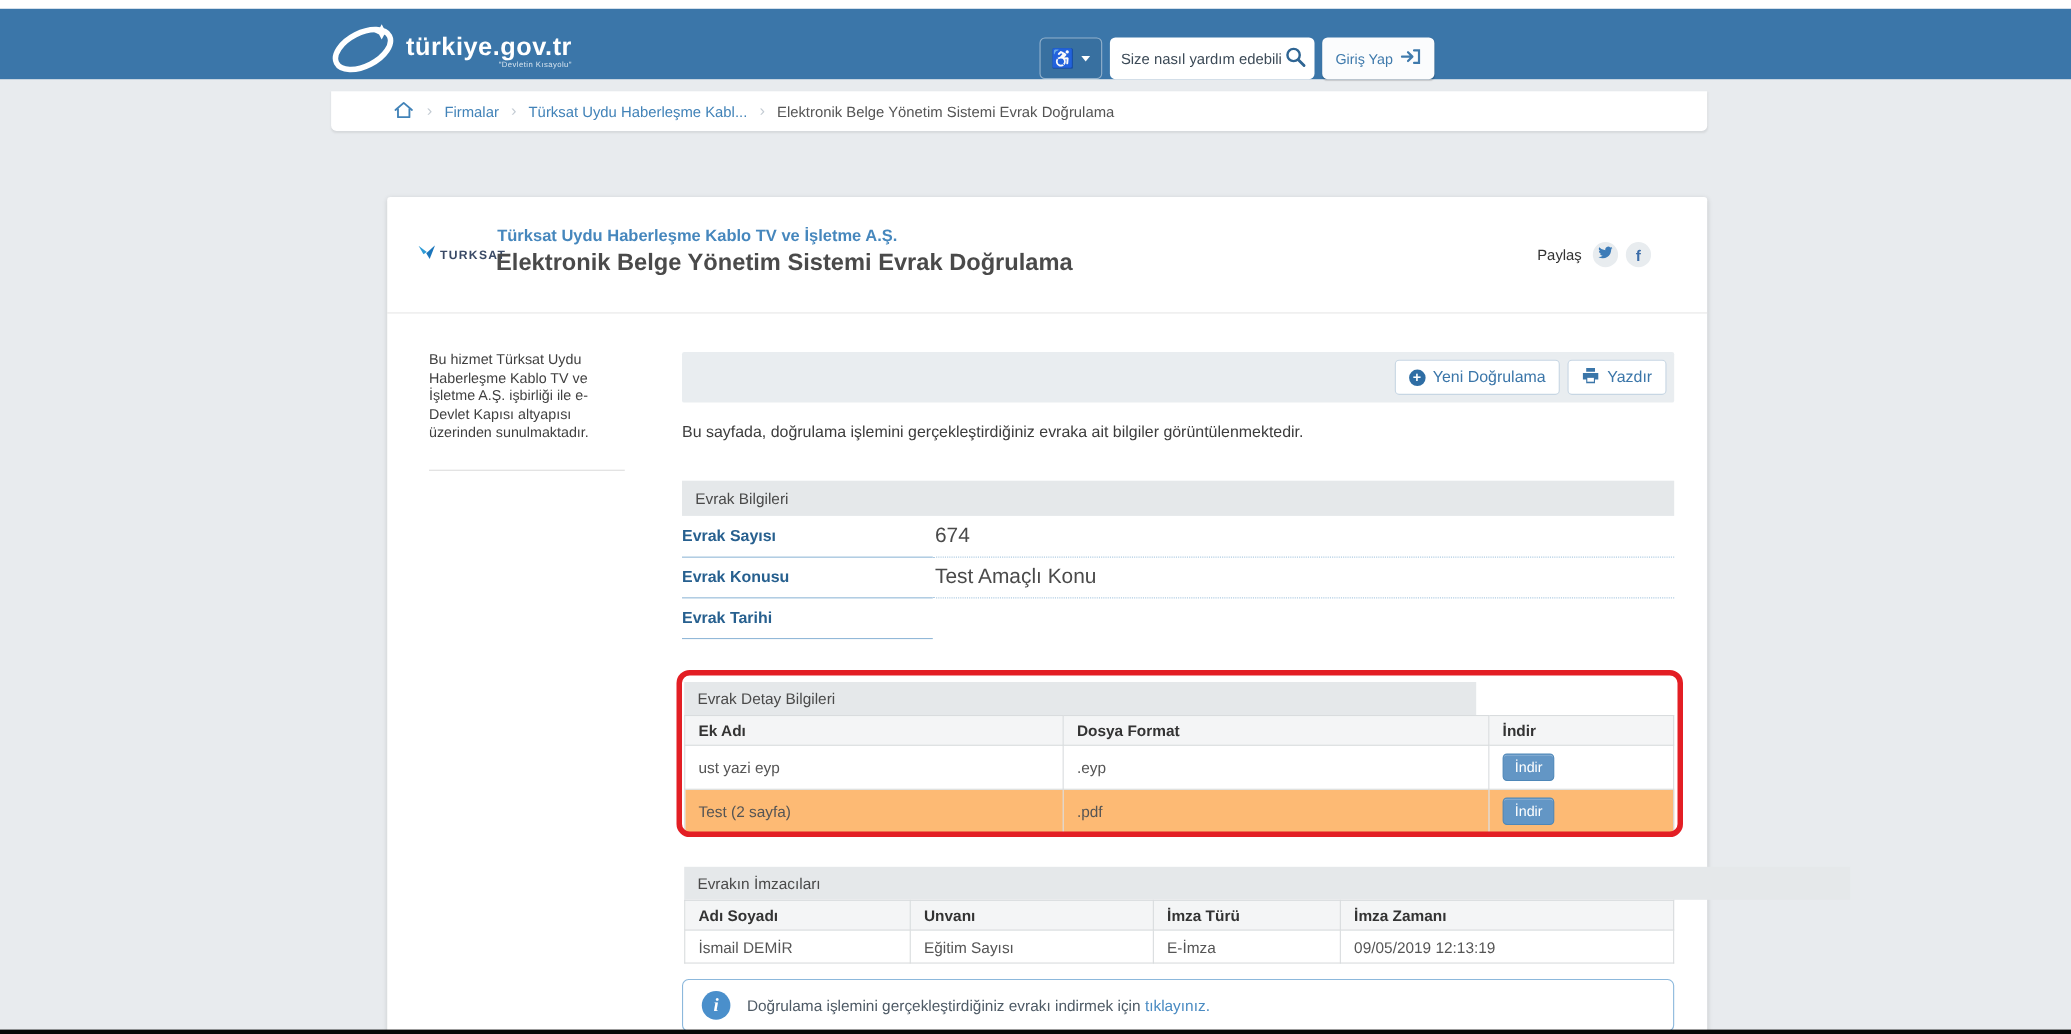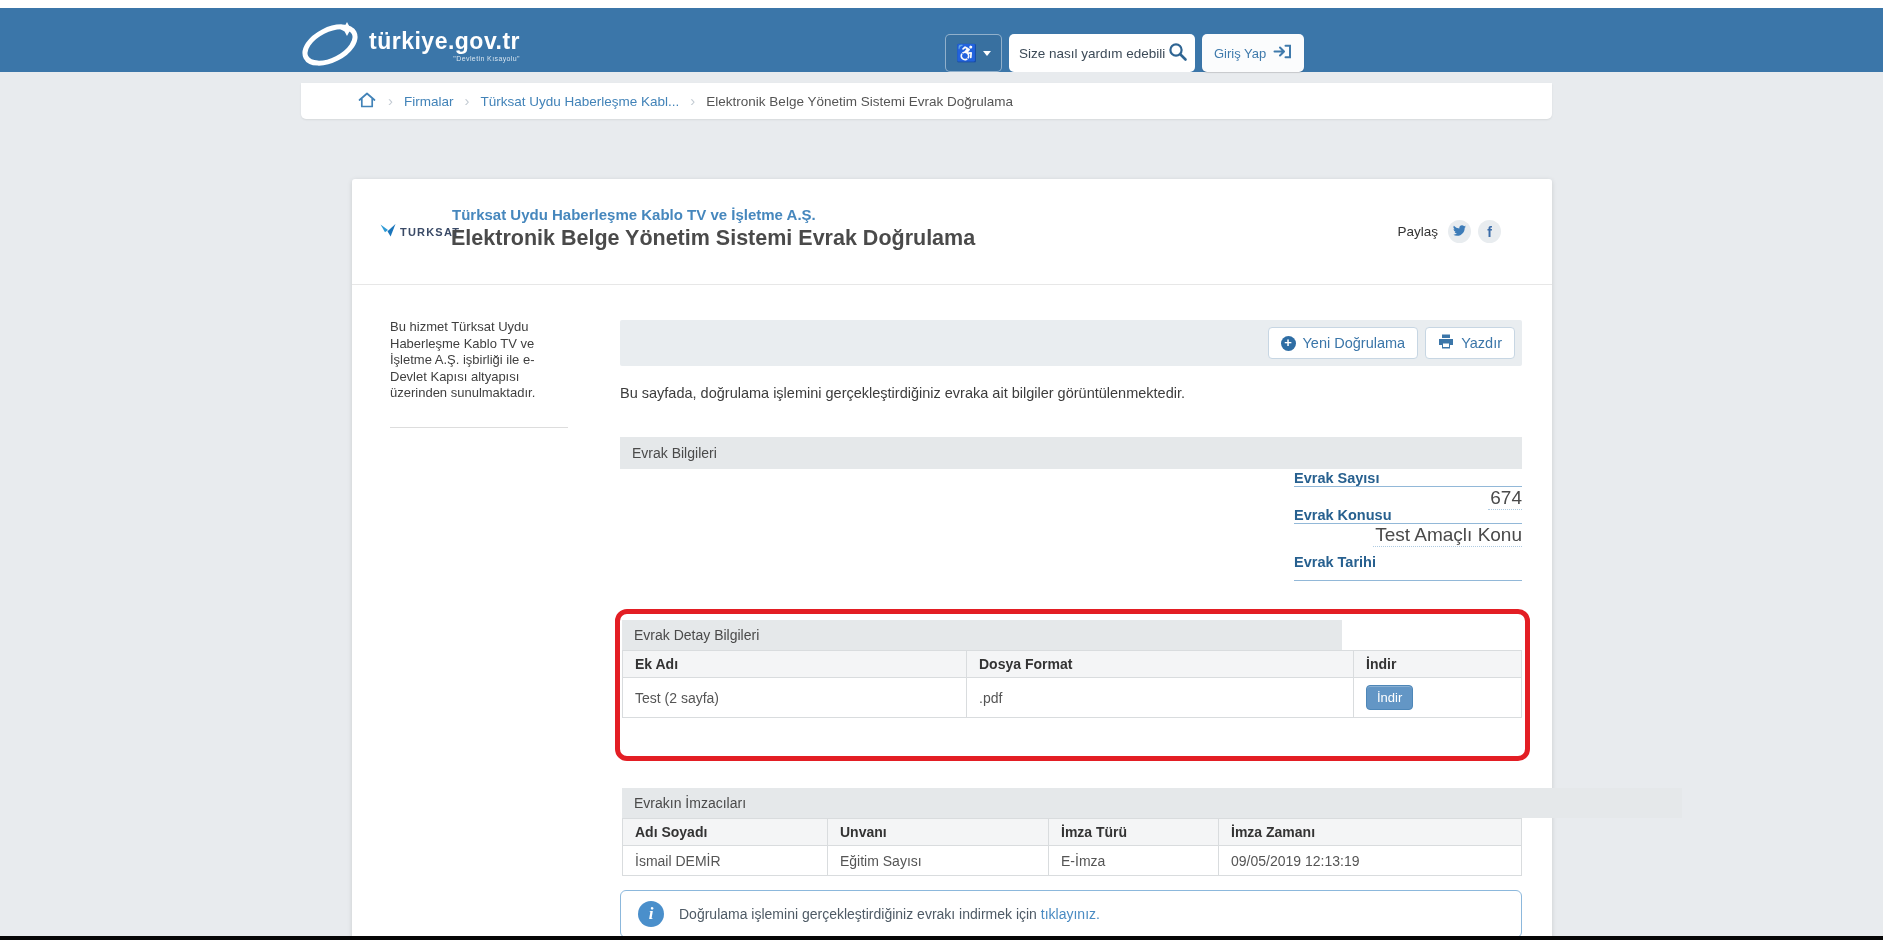--- a/index.html
+++ b/index.html
@@ -77,41 +77,41 @@
   .plus-badge {
     width:15px; height:15px; border-radius:50%; background:#2E6DA4; color:#fff; font-size:13px;
     font-weight:bold; display:flex; align-items:center; justify-content:center; line-height:1; padding-bottom:1px;
   }
   .intro-text { position:absolute; left:620px; top:385px; font-size:14.5px; color:#3C3C3C; }
   .section-bar {
     background:#E5E8EA; color:#4A4A4A; font-size:14px; display:flex; align-items:center; padding:0 12px;
   }
   .sec-info  { position:absolute; left:620px; top:437px; width:902px; height:32px; }
   .fields { position:absolute; left:620px; top:470px; width:902px; }
-  .field-row { display:flex; height:37px; align-items:flex-end;flex-direction:column; }
+  .field-row { display:flex; height:37px; align-items:center; }
   .field-label {
     width:228px; height:100%; display:flex; align-items:center; font-size:14.5px; font-weight:bold;
     color:#27608F; border-bottom:1px solid #92B8D8;
   }
   .field-value {
     flex:1; height:100%; display:flex; align-items:center; font-size:19px; color:#4A4A4A;
     border-bottom:1px dotted #AECBE2; padding-left:2px;
   }
   
   .sec-detail  { position:absolute; left:622px; top:620px; width:720px; height:30px; }
   .sec-signers { position:absolute; left:622px; top:788px; width:1060px; height:30px; }
   table.dtbl { border-collapse:collapse; background:#fff; table-layout:fixed; }
   .tbl-detail  { position:absolute; left:622px; top:650px; width:900px;padding-left:28px; }
   .tbl-signers { position:absolute; left:622px; top:818px; width:900px; }
   table.dtbl th, table.dtbl td { border:1px solid #D9DCDE; padding:4px 12px; text-align:left; font-size:14px; }
   table.dtbl th { background:#F4F5F6; color:#333; font-weight:bold; height:27px; }
   table.dtbl td { color:#555; }
   .tbl-detail td { height:40px; }
   .tbl-signers td { height:30px; }
-  .tbl-detail tbody tr:nth-child(2) td { background:#86efac; }
+  .tbl-detail tbody tr:nth-child(2) td { background:#fdba74; }
   .dl-btn {
     background:#6396C5; border:1px solid #4E87B8; border-radius:4px; color:#fff; font-size:13px;
     font-family:"Liberation Sans", sans-serif; padding:4px 10px; cursor:pointer; box-shadow:inset 0 1px 0 rgba(255,255,255,.25);
   }
   .red-annotation {
     position:absolute; left:615px; top:609px; width:915px; height:152px;
     border:5px solid #E31E24; border-radius:12px; pointer-events:none; z-index:20;
   }
   .info-box {
     position:absolute; left:620px; top:890px; width:902px; height:48px; background:#fff;
@@ -266,20 +266,25 @@
     </colgroup>
   <thead>
     <tr>
       <th>Ek Adı</th>
       <th>Dosya Format</th>
       <th>İndir</th>
     </tr>
   </thead>
   <tbody>
     <tr>
+      <td>ust yazi eyp</td>
+      <td>.eyp</td>
+      <td><button class="dl-btn">İndir</button></td>
+    </tr>
+    <tr>
       <td>Test (2 sayfa)</td>
       <td>.pdf</td>
       <td><button class="dl-btn">İndir</button></td>
     </tr>
   </tbody>
 </table>
 
 <div class="red-annotation"></div>
 
 <div class="section-bar sec-signers">Evrakın İmzacıları</div>

